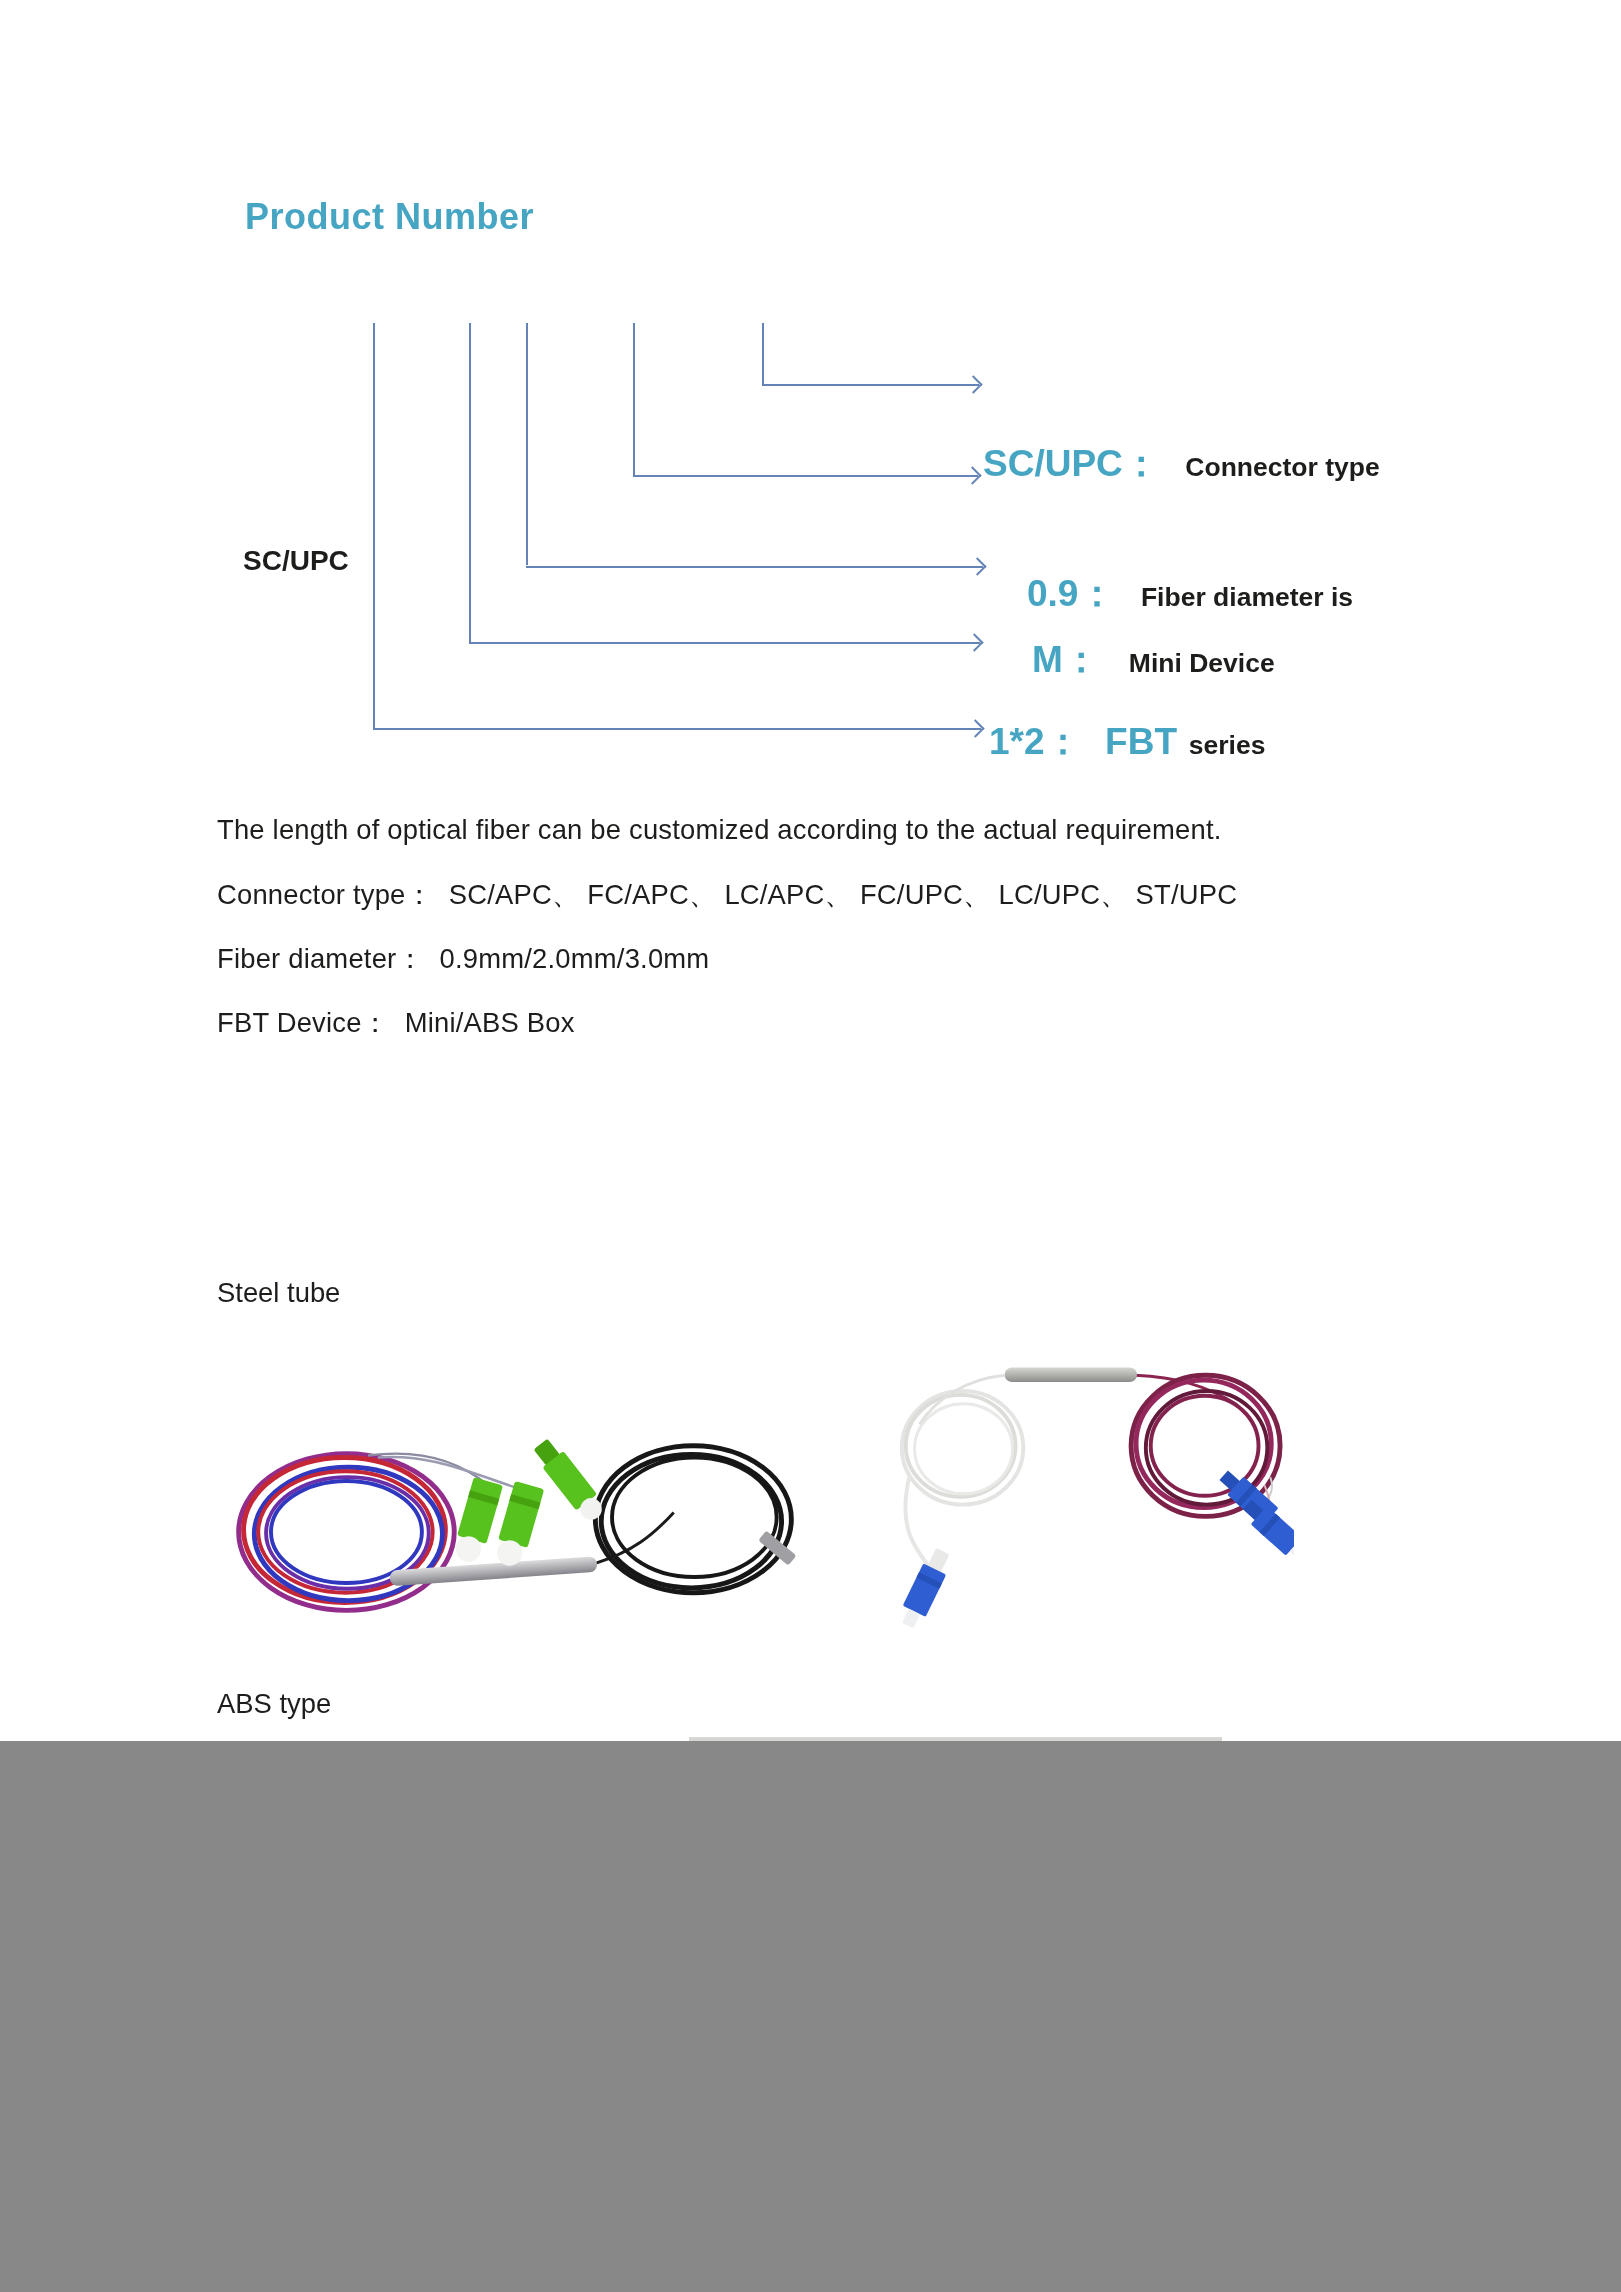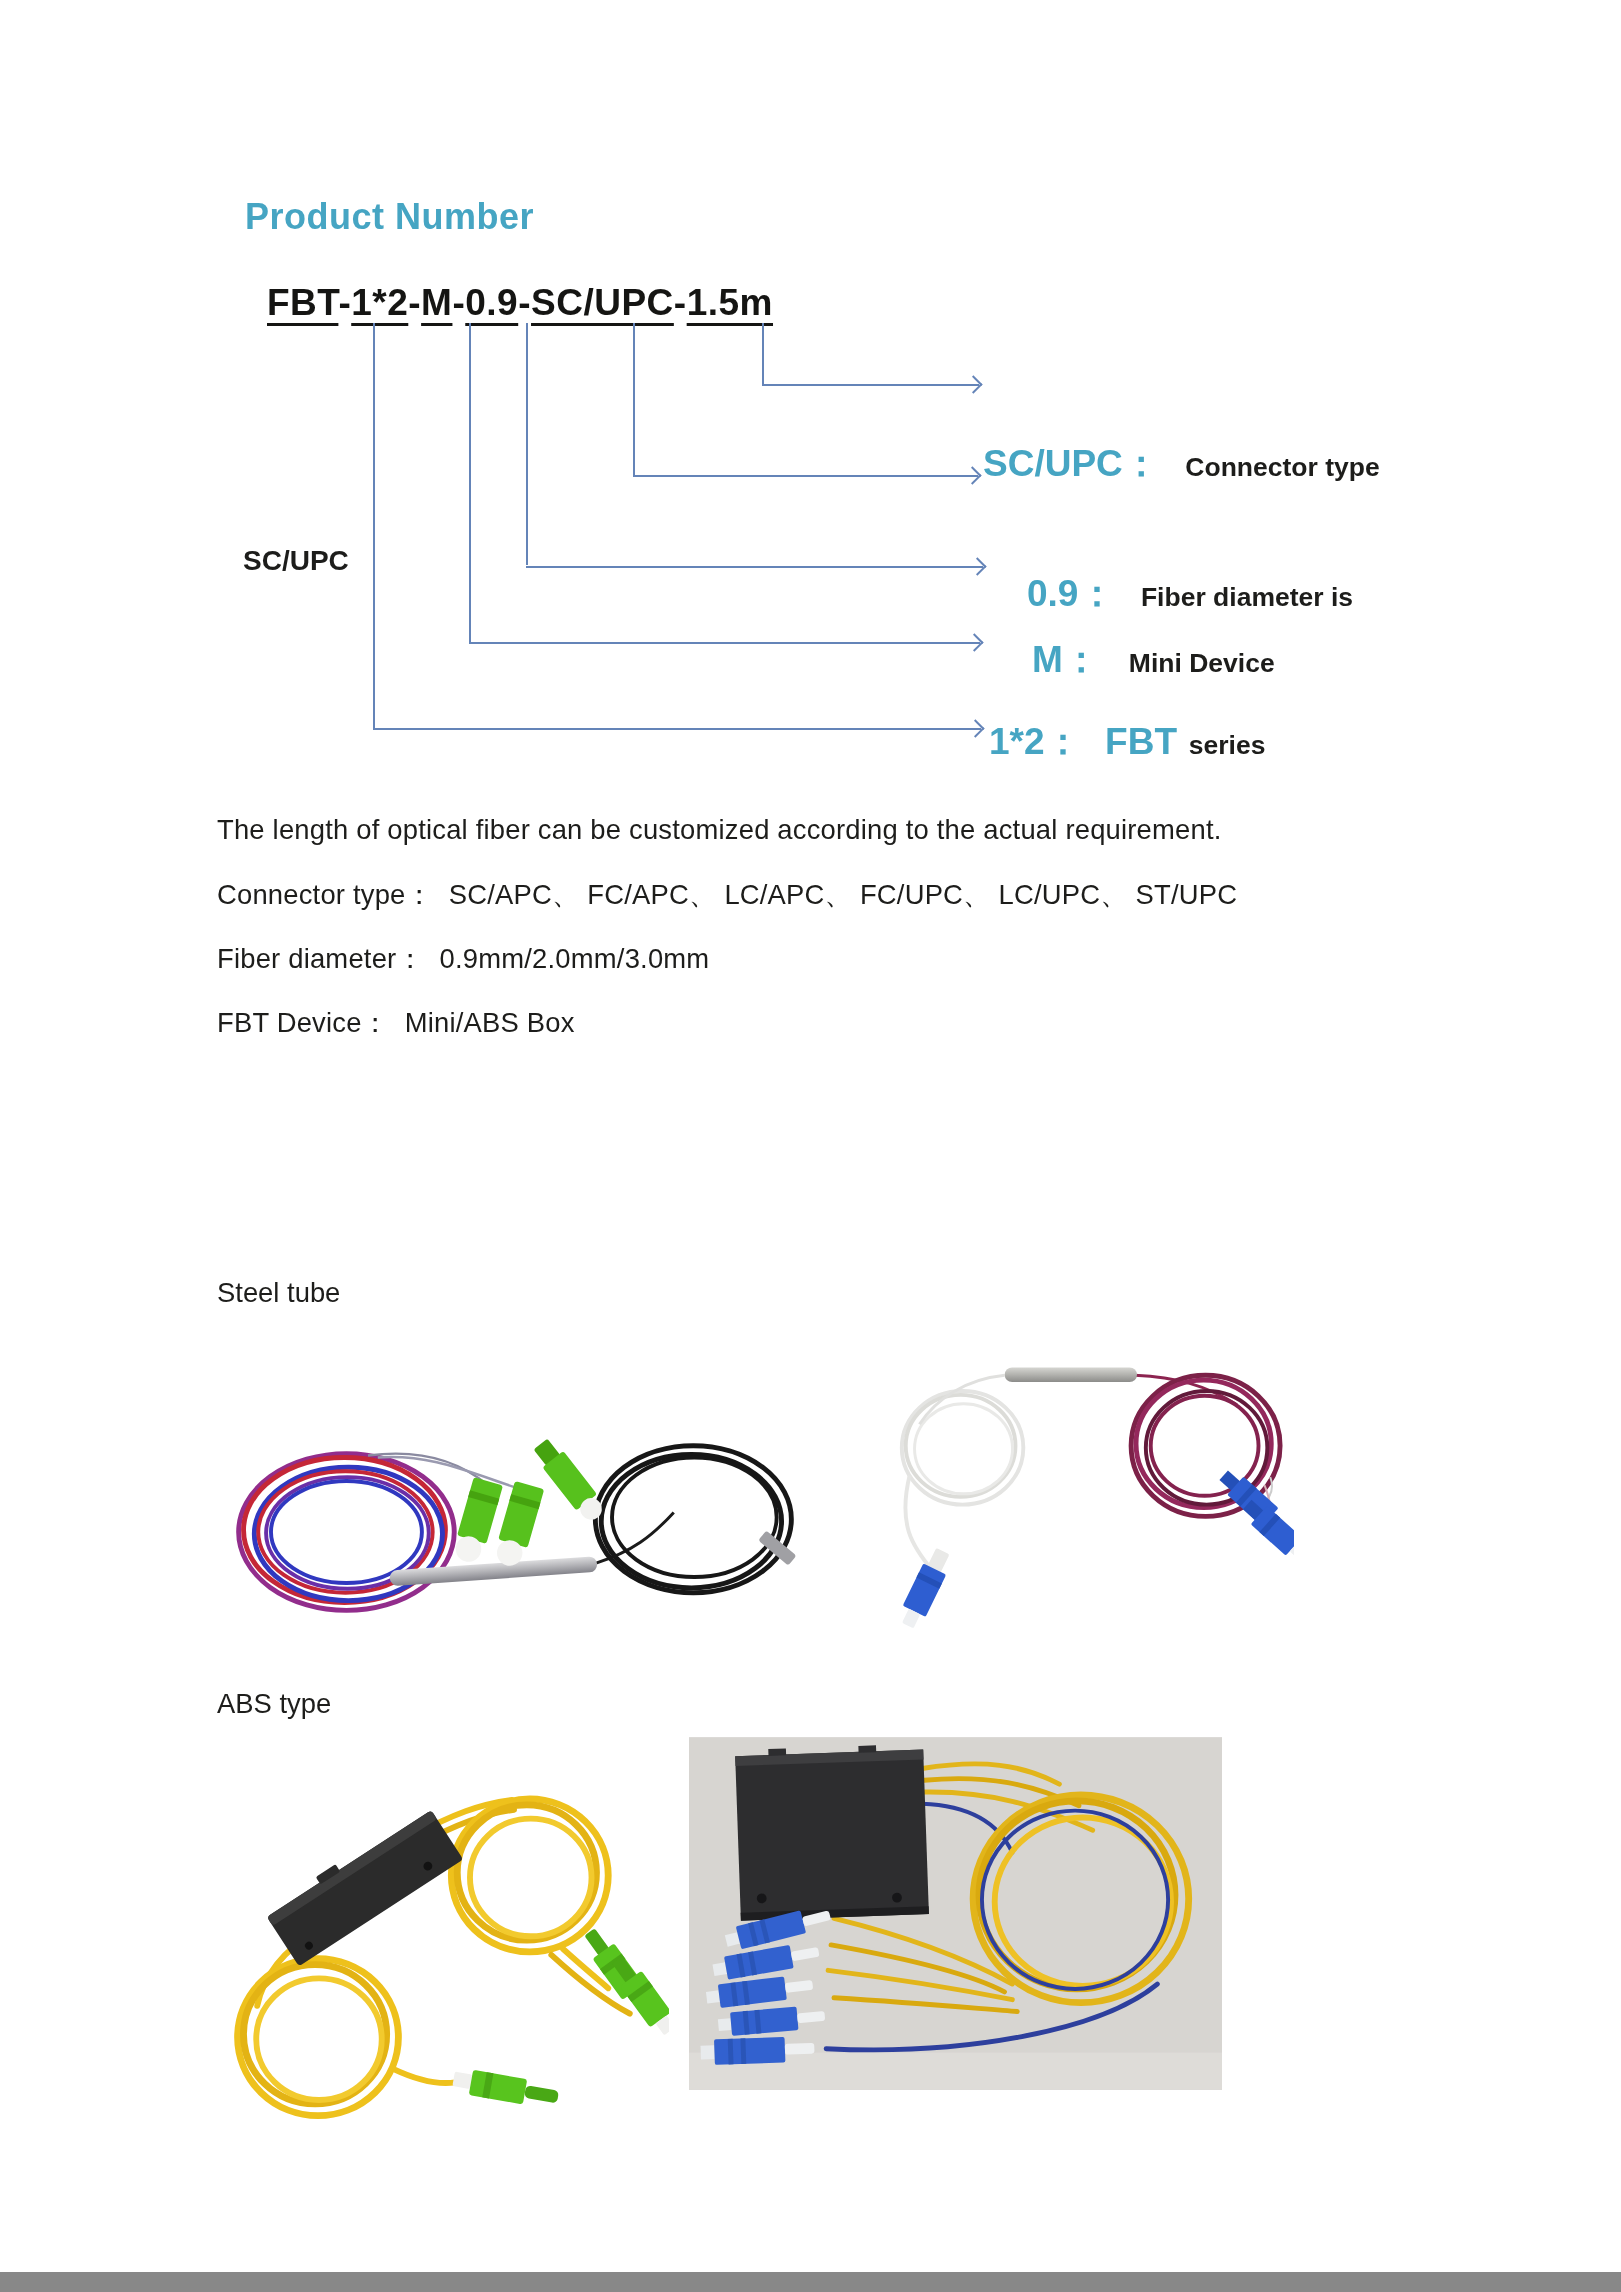--- a/index.html
+++ b/index.html
@@ -3,21 +3,21 @@
 <meta charset="utf-8">
 <style>
   :root{
     --teal:#46a5c3;
     --line:#6484b8;
     --ink:#1d1d1b;
   }
   html,body{margin:0;padding:0;background:#888;}
   .page{
     position:relative;
-    width:1621px;height:2272px;
+    width:1621px;height:1741px;
     background:#ffffff;
     margin:0 auto;
     overflow:hidden;
     font-family:"Liberation Sans","DejaVu Sans",sans-serif;
     color:var(--ink);
   }
   .section-heading{
     position:absolute;
     color:var(--teal);
     font-size:36px;font-weight:bold;
@@ -75,23 +75,20 @@
   }
   .photo{position:absolute;}
 </style>
 </head>
 <body>
 
 <div class="page">
 
   <div class="section-heading" style="left:245px;top:196px">Product Number</div>
 
-  <div class="code-line">
-    <span class="seg">FBT</span><span class="sep">-</span><span class="seg">1*2</span><span class="sep">-</span><span class="seg">M</span><span class="sep">-</span><span class="seg">0.9</span><span class="sep">-</span><span class="seg">SC/UPC</span><span class="sep">-</span><span class="seg">1.5m</span>
-  </div>
 
   <div class="vline" style="left:762px;top:323px;height:61px"></div>
   <div class="hline" style="left:762px;top:384px;width:217px"></div>
 
   <div class="vline" style="left:633px;top:323px;height:152px"></div>
   <div class="hline" style="left:633px;top:475px;width:345px"></div>
 
   <div class="vline" style="left:526px;top:323px;height:242px"></div>
   <div class="hline" style="left:526px;top:566px;width:457px"></div>
 

